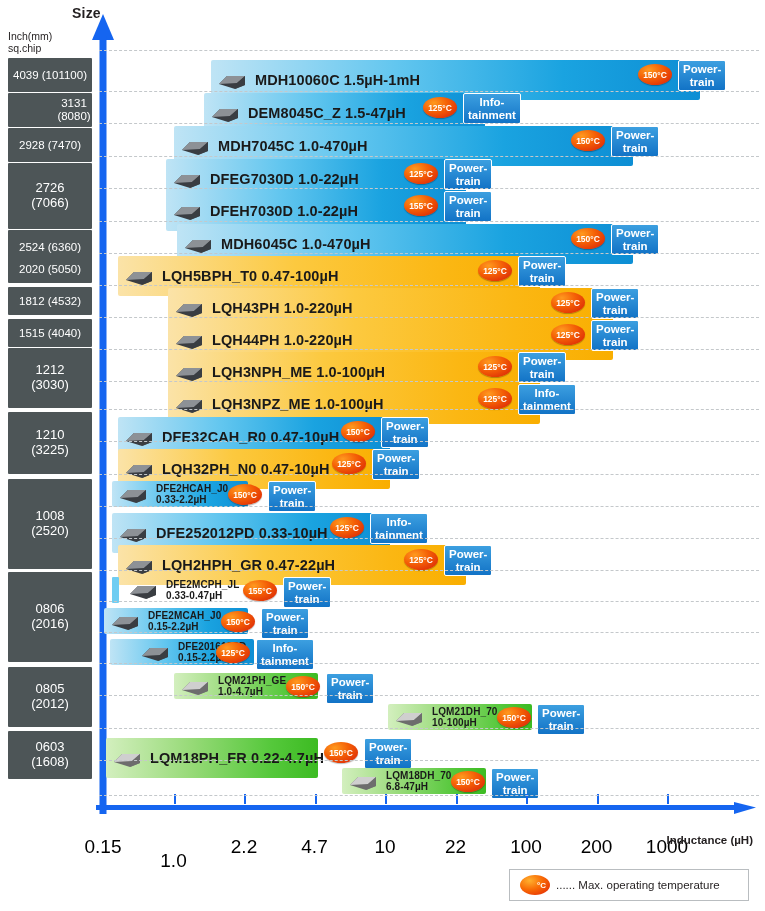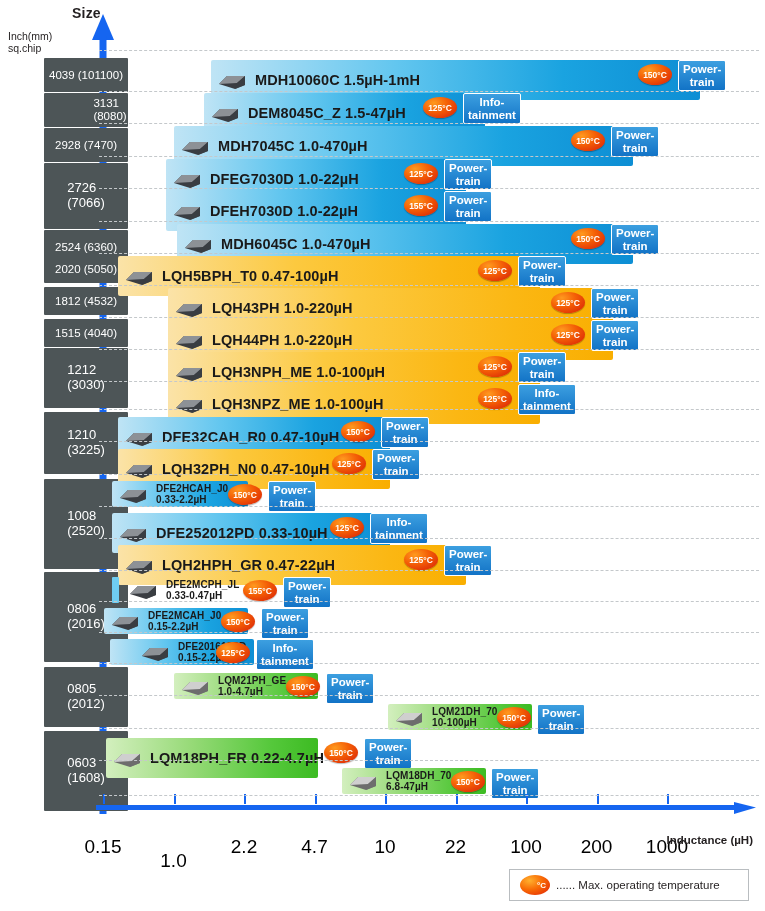--- a/index.html
+++ b/index.html
@@ -23,23 +23,22 @@
     position:absolute; left:8px; top:30px; width:84px;
     text-align:left; font-size:10.5px; line-height:12px; color:#231f20;
   }
   .yaxis-arrow { position:absolute; left:90px; top:14px; width:26px; height:800px; }
 
   
   .size-box {
     position:absolute; left:8px; width:84px;
     background:#4d5557; color:#ffffff;
     display:flex; align-items:center; justify-content:center;
-    text-align:left; line-height:1.12;
+    text-align:center; line-height:1.12;
     border-radius:1px;
-    margin-left:36px;
   }
   .size-box .sb-txt { display:block; padding:0 2px; }
 
   
   #plot { position:absolute; left:103px; top:50px; width:662px; height:755px; }
   .rowline {
     position:absolute; left:0; width:658px; height:0;
     border-top:1px dashed #bfc3c6;
   }
 
@@ -156,21 +155,21 @@
       </div>
       <div class="size-box" style="top: 479px; height: 90px; font-size: 13px;">
         <span class="sb-txt">1008<br>(2520)</span>
       </div>
       <div class="size-box" style="top: 572px; height: 90px; font-size: 13px;">
         <span class="sb-txt">0806<br>(2016)</span>
       </div>
       <div class="size-box" style="top: 667px; height: 60px; font-size: 13px;">
         <span class="sb-txt">0805<br>(2012)</span>
       </div>
-      <div class="size-box" style="top: 731px; height: 80px; font-size: 13px;">
+      <div class="size-box" style="top: 731px; height: 48px; font-size: 13px;">
         <span class="sb-txt">0603<br>(1608)</span>
       </div>
     </div>
 
   <div id="plot">
       <div class="bar blue" style="left: 108px; top: 10px; width: 489px;">
         <span class="chip"><svg viewBox="0 0 34 24" width="34" height="24">
             <polygon points="4,16 12,8 30,8 30,17 20,21" fill="#3a3d42"></polygon>
             <polygon points="4,16 12,8 30,8 22,15" fill="#8d9196"></polygon>
             <polygon points="22,15 30,8 30,17 20,21" fill="#3a3d42" opacity=".85"></polygon>

